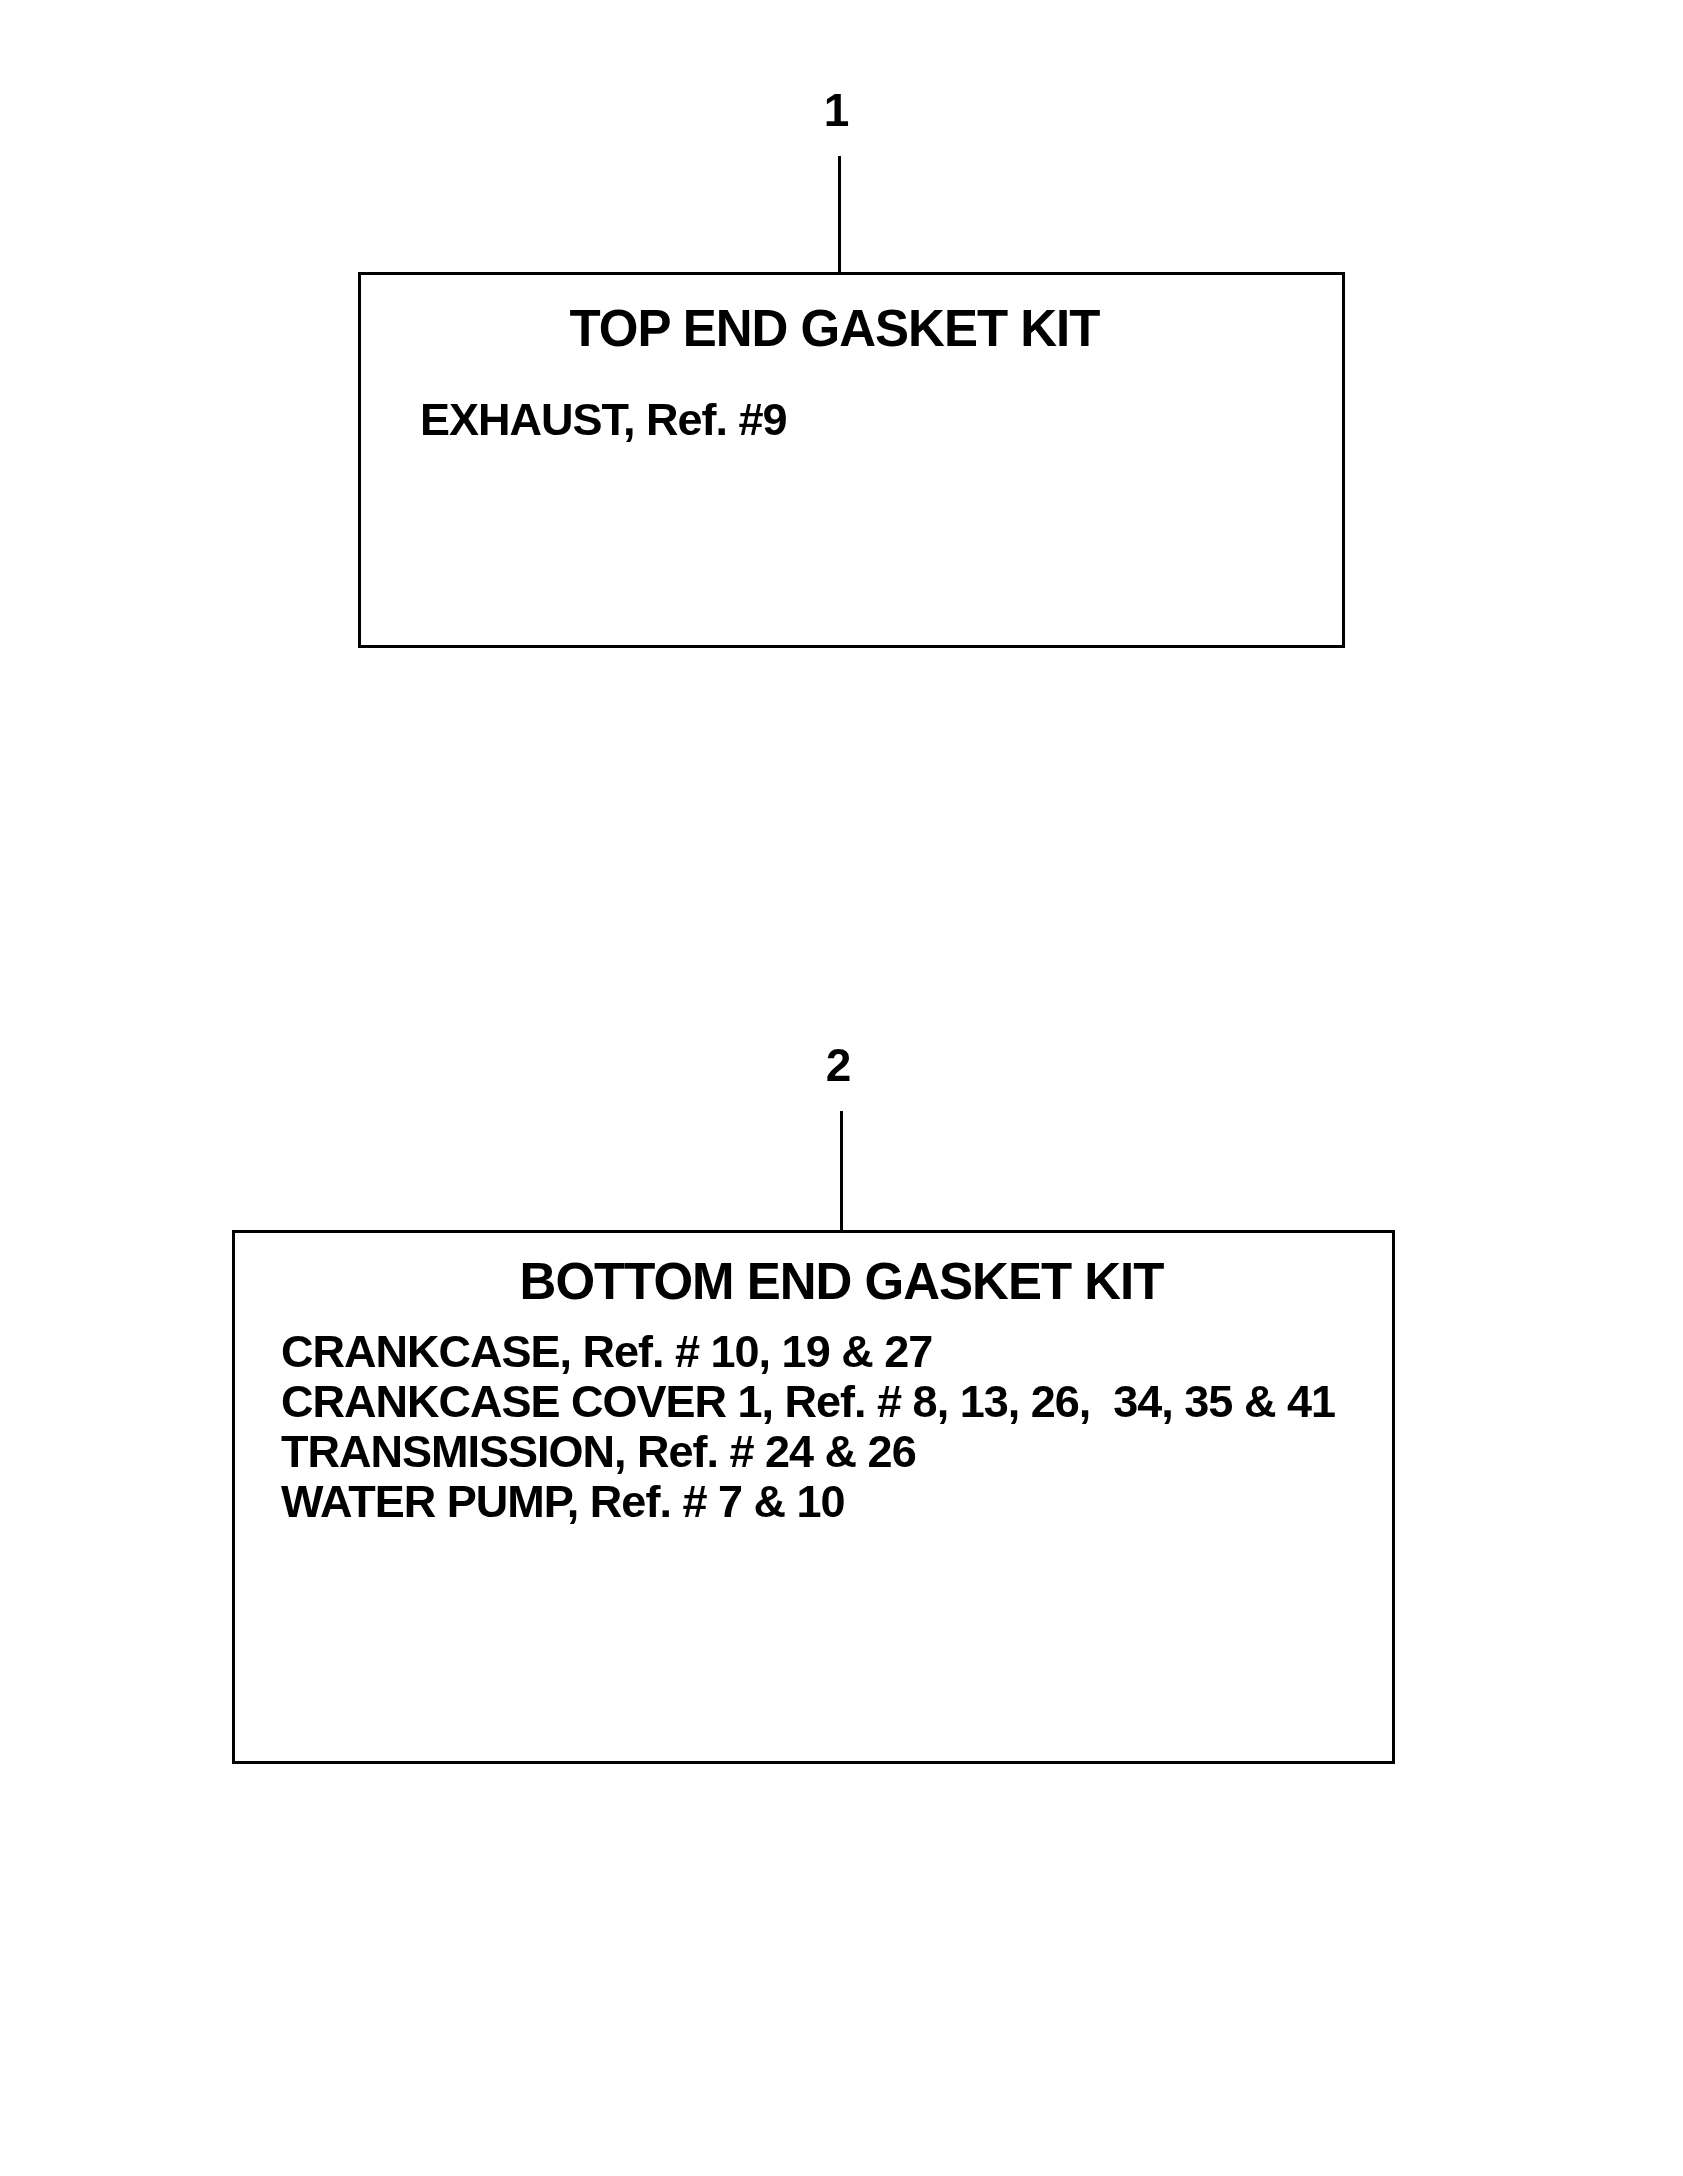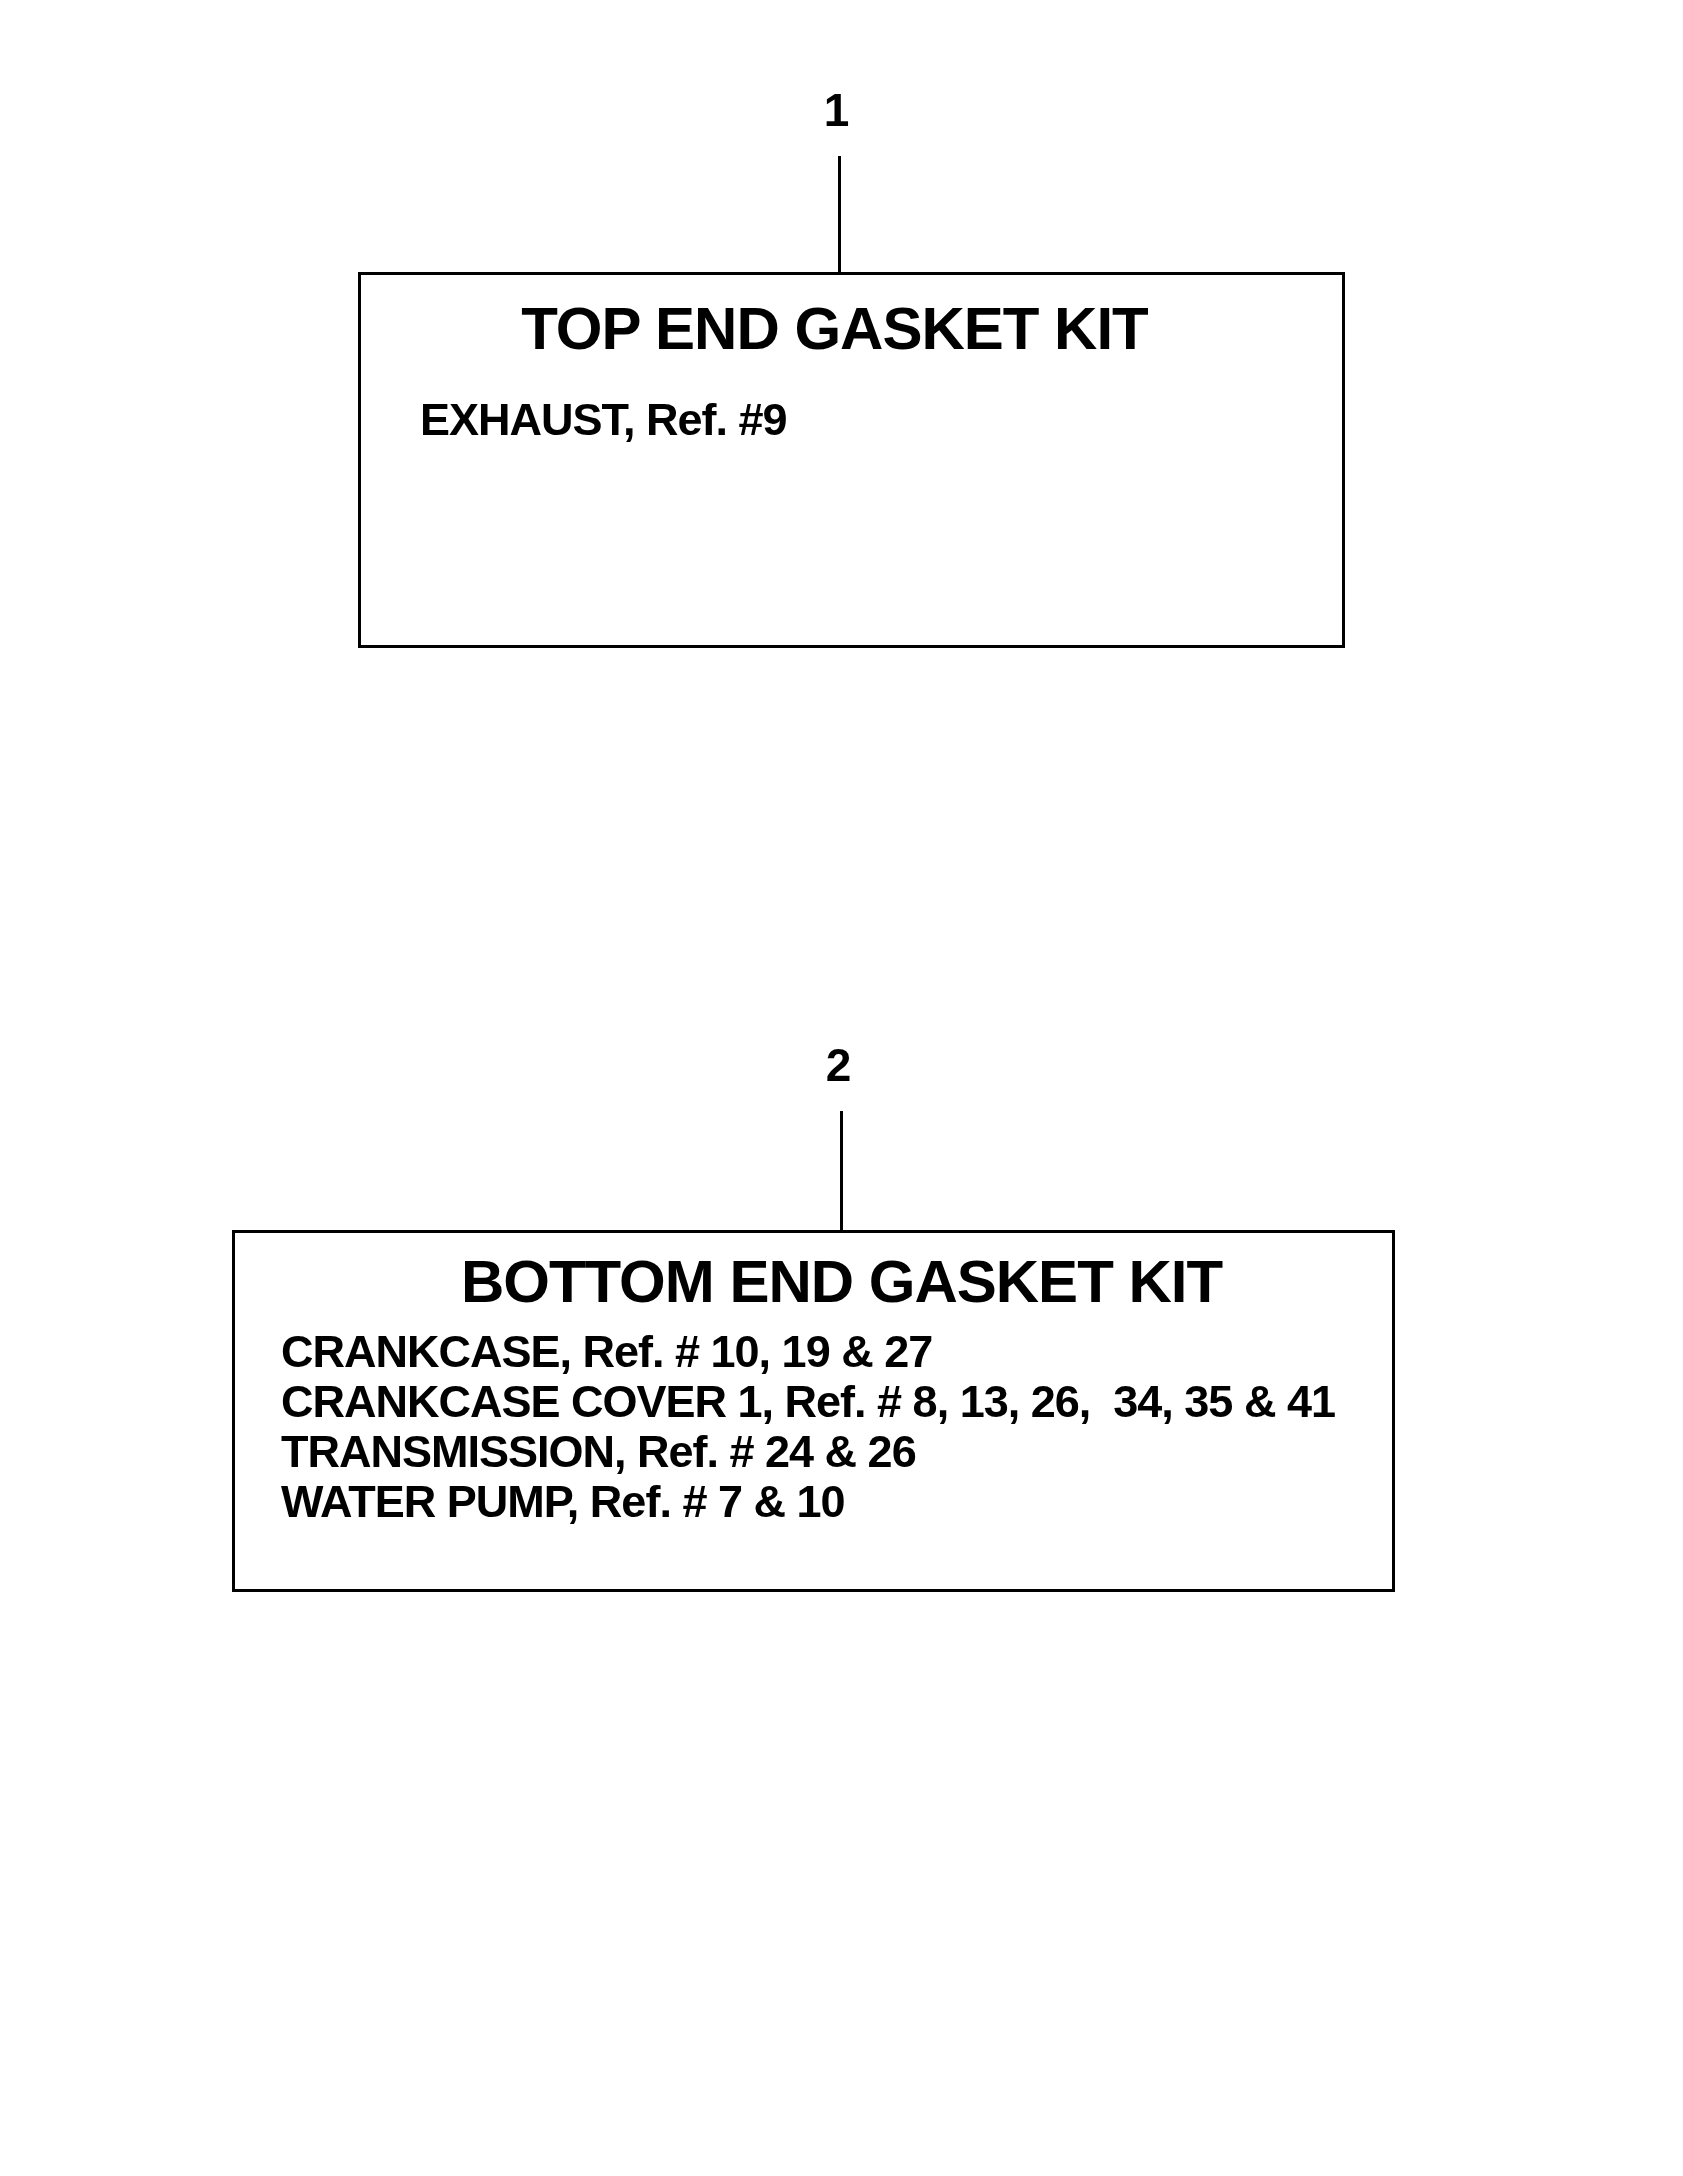--- a/index.html
+++ b/index.html
@@ -33,23 +33,23 @@
   }
   .line1 { left: 838px; top: 156px; height: 118px; }
   .line2 { left: 840px; top: 1111px; height: 119px; }
   .kit-box {
     position: absolute;
     box-sizing: border-box;
     border: 3px solid #000000;
     background: #ffffff;
   }
   .box1 { left: 358px; top: 272px; width: 987px; height: 376px; }
-  .box2 { left: 232px; top: 1230px; width: 1163px; height: 362px; }
+  .box2 { left: 232px; top: 1230px; width: 1163px; height: 534px; }
   .kit-title {
-    font-size: 60px;
+    font-size: 51px;
     line-height: 51px;
     letter-spacing: -1px;
     text-align: center;
     white-space: pre;
   }
   .box1 .kit-title { margin-top: 28px; transform: translateX(-17px); }
   .box2 .kit-title { margin-top: 23px; transform: translateX(28px); }
   .kit-items { }
   .box1 .kit-items { margin: 40px 0 0 59px; }
   .box2 .kit-items { margin: 20px 0 0 46px; }

